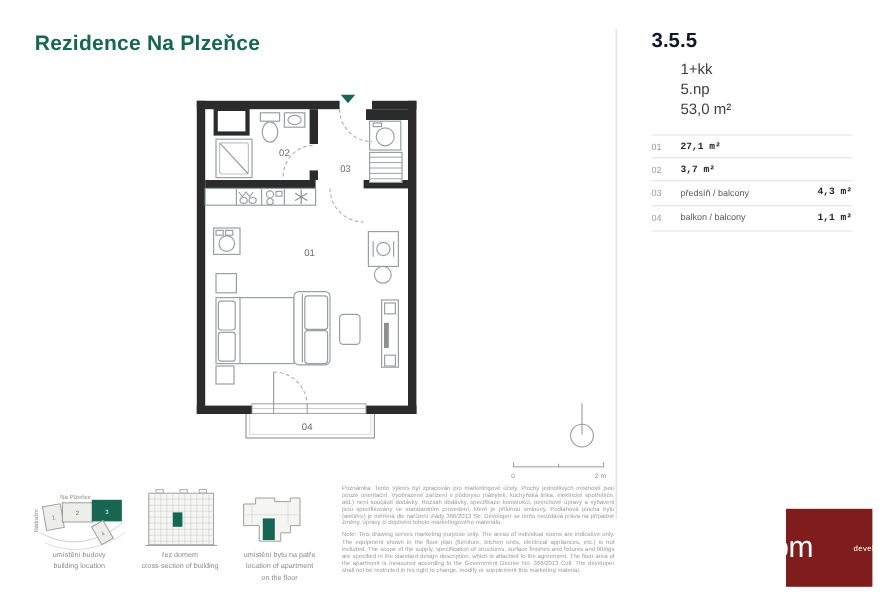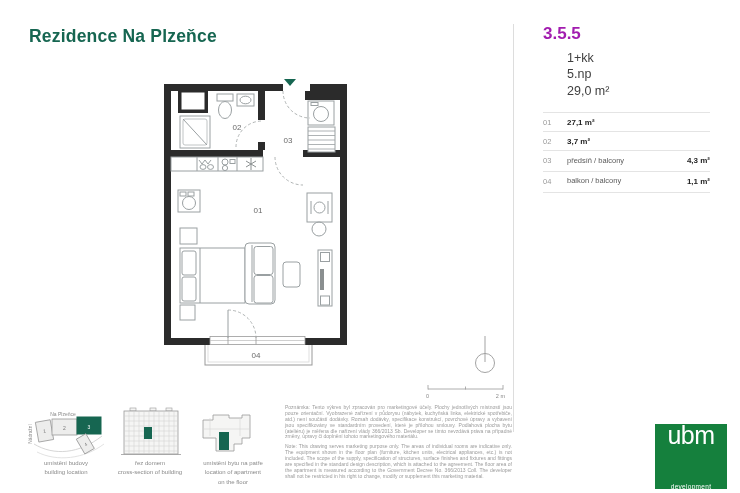--- a/index.html
+++ b/index.html
@@ -4,42 +4,42 @@
 <style>
   * { margin:0; padding:0; box-sizing:border-box; }
   html,body { background:#fff; }
   .page { position:relative; width:740px; height:493px; background:#ffffff;
           font-family:"Liberation Sans", sans-serif; overflow:hidden; }
   .abs { position:absolute; }
   .page-title { left:29px; top:26px; font-size:17.5px; font-weight:bold; color:#166651; letter-spacing:.2px; }
   .vdivider { left:513px; top:24px; width:1px; height:408px; background:#ddd; }
 
   
-  .unit-number { left:543px; top:24px; font-size:17px; font-weight:bold; color:#a21caf; }
+  .unit-number { left:543px; top:24px; font-size:17px; font-weight:bold; color:#0f172a; }
   .unit-info { left:543px; top:50px; font-size:12.5px; color:#3f3f3f; line-height:1.3;margin-left:24px; }
   .room-table { left:543px; top:112px; width:167px; }
   .room-row { display:flex; align-items:center; border-top:1px solid #e4e4e4; padding:4.5px 0; }
   .room-row:last-child { border-bottom:1px solid #e4e4e4; }
   .room-num { width:24px; font-size:7.5px; color:#9a9a9a; }
   .room-name { flex:1; font-size:7.5px; color:#5a5a5a; line-height:1.45; }
-  .room-area { font-size:8px; font-weight:bold; color:#1f1f1f; white-space:nowrap; }
+  .room-area { font-size:8px; font-weight:bold; color:#1f1f1f; white-space:nowrap;font-family:Liberation Mono, monospace; }
 
   
   svg text { font-family:"Liberation Sans", sans-serif; }
   .plan-label { font-size:8px; fill:#6a6a6a; }
   .thumb-caption { font-size:6px; color:#8a8a8a; text-align:center; line-height:1.55; }
 
   
   .notes { left:285px; top:405px; width:227px; }
   .notes p { font-size:5px; line-height:1.18; color:#9b9b9b; text-align:justify; }
   .notes p + p { margin-top:4px; }
 
   
-  .logo { left:655px; top:424px; width:72px; height:65px; background:#15803d; color:#fff;
-          display:flex; flex-direction:column; align-items:center; justify-content:center;gap:34px; }
+  .logo { left:655px; top:424px; width:72px; height:65px; background:#7f1d1d; color:#fff;
+          display:flex; flex-direction:row; align-items:center; justify-content:center;gap:34px; }
   .logo-name { font-size:25px; line-height:1; letter-spacing:-.5px; }
   .logo-sub { font-size:6.5px; letter-spacing:.3px; margin-top:1px; }
 </style>
 </head>
 <body>
 
 <div class="page">
 
   <div class="abs page-title">Rezidence Na Plzeňce</div>
   <div class="abs vdivider"></div>
@@ -182,21 +182,21 @@
     <line x1="40.5" y1="4.5" x2="40.5" y2="7.5" stroke="#999" stroke-width="0.8"></line>
     <line x1="78" y1="3" x2="78" y2="7.5" stroke="#999" stroke-width="0.8"></line>
     <text x="1" y="16" font-size="5.5" fill="#888">0</text>
     <text x="80" y="16" font-size="5.5" fill="#888" text-anchor="end">2 m</text>
   </svg>
 
   <div class="abs unit-number">3.5.5</div>
   <div class="abs unit-info">
     <div>1+kk</div>
     <div>5.np</div>
-    <div>29,0 m²</div>
+    <div>53,0 m²</div>
   </div>
 
   <div class="abs room-table">
     <div class="room-row">
       <div class="room-num">01</div>
       <div class="room-area">27,1 m²</div>
     </div>
     <div class="room-row">
       <div class="room-num">02</div>
       <div class="room-area">3,7 m²</div>

